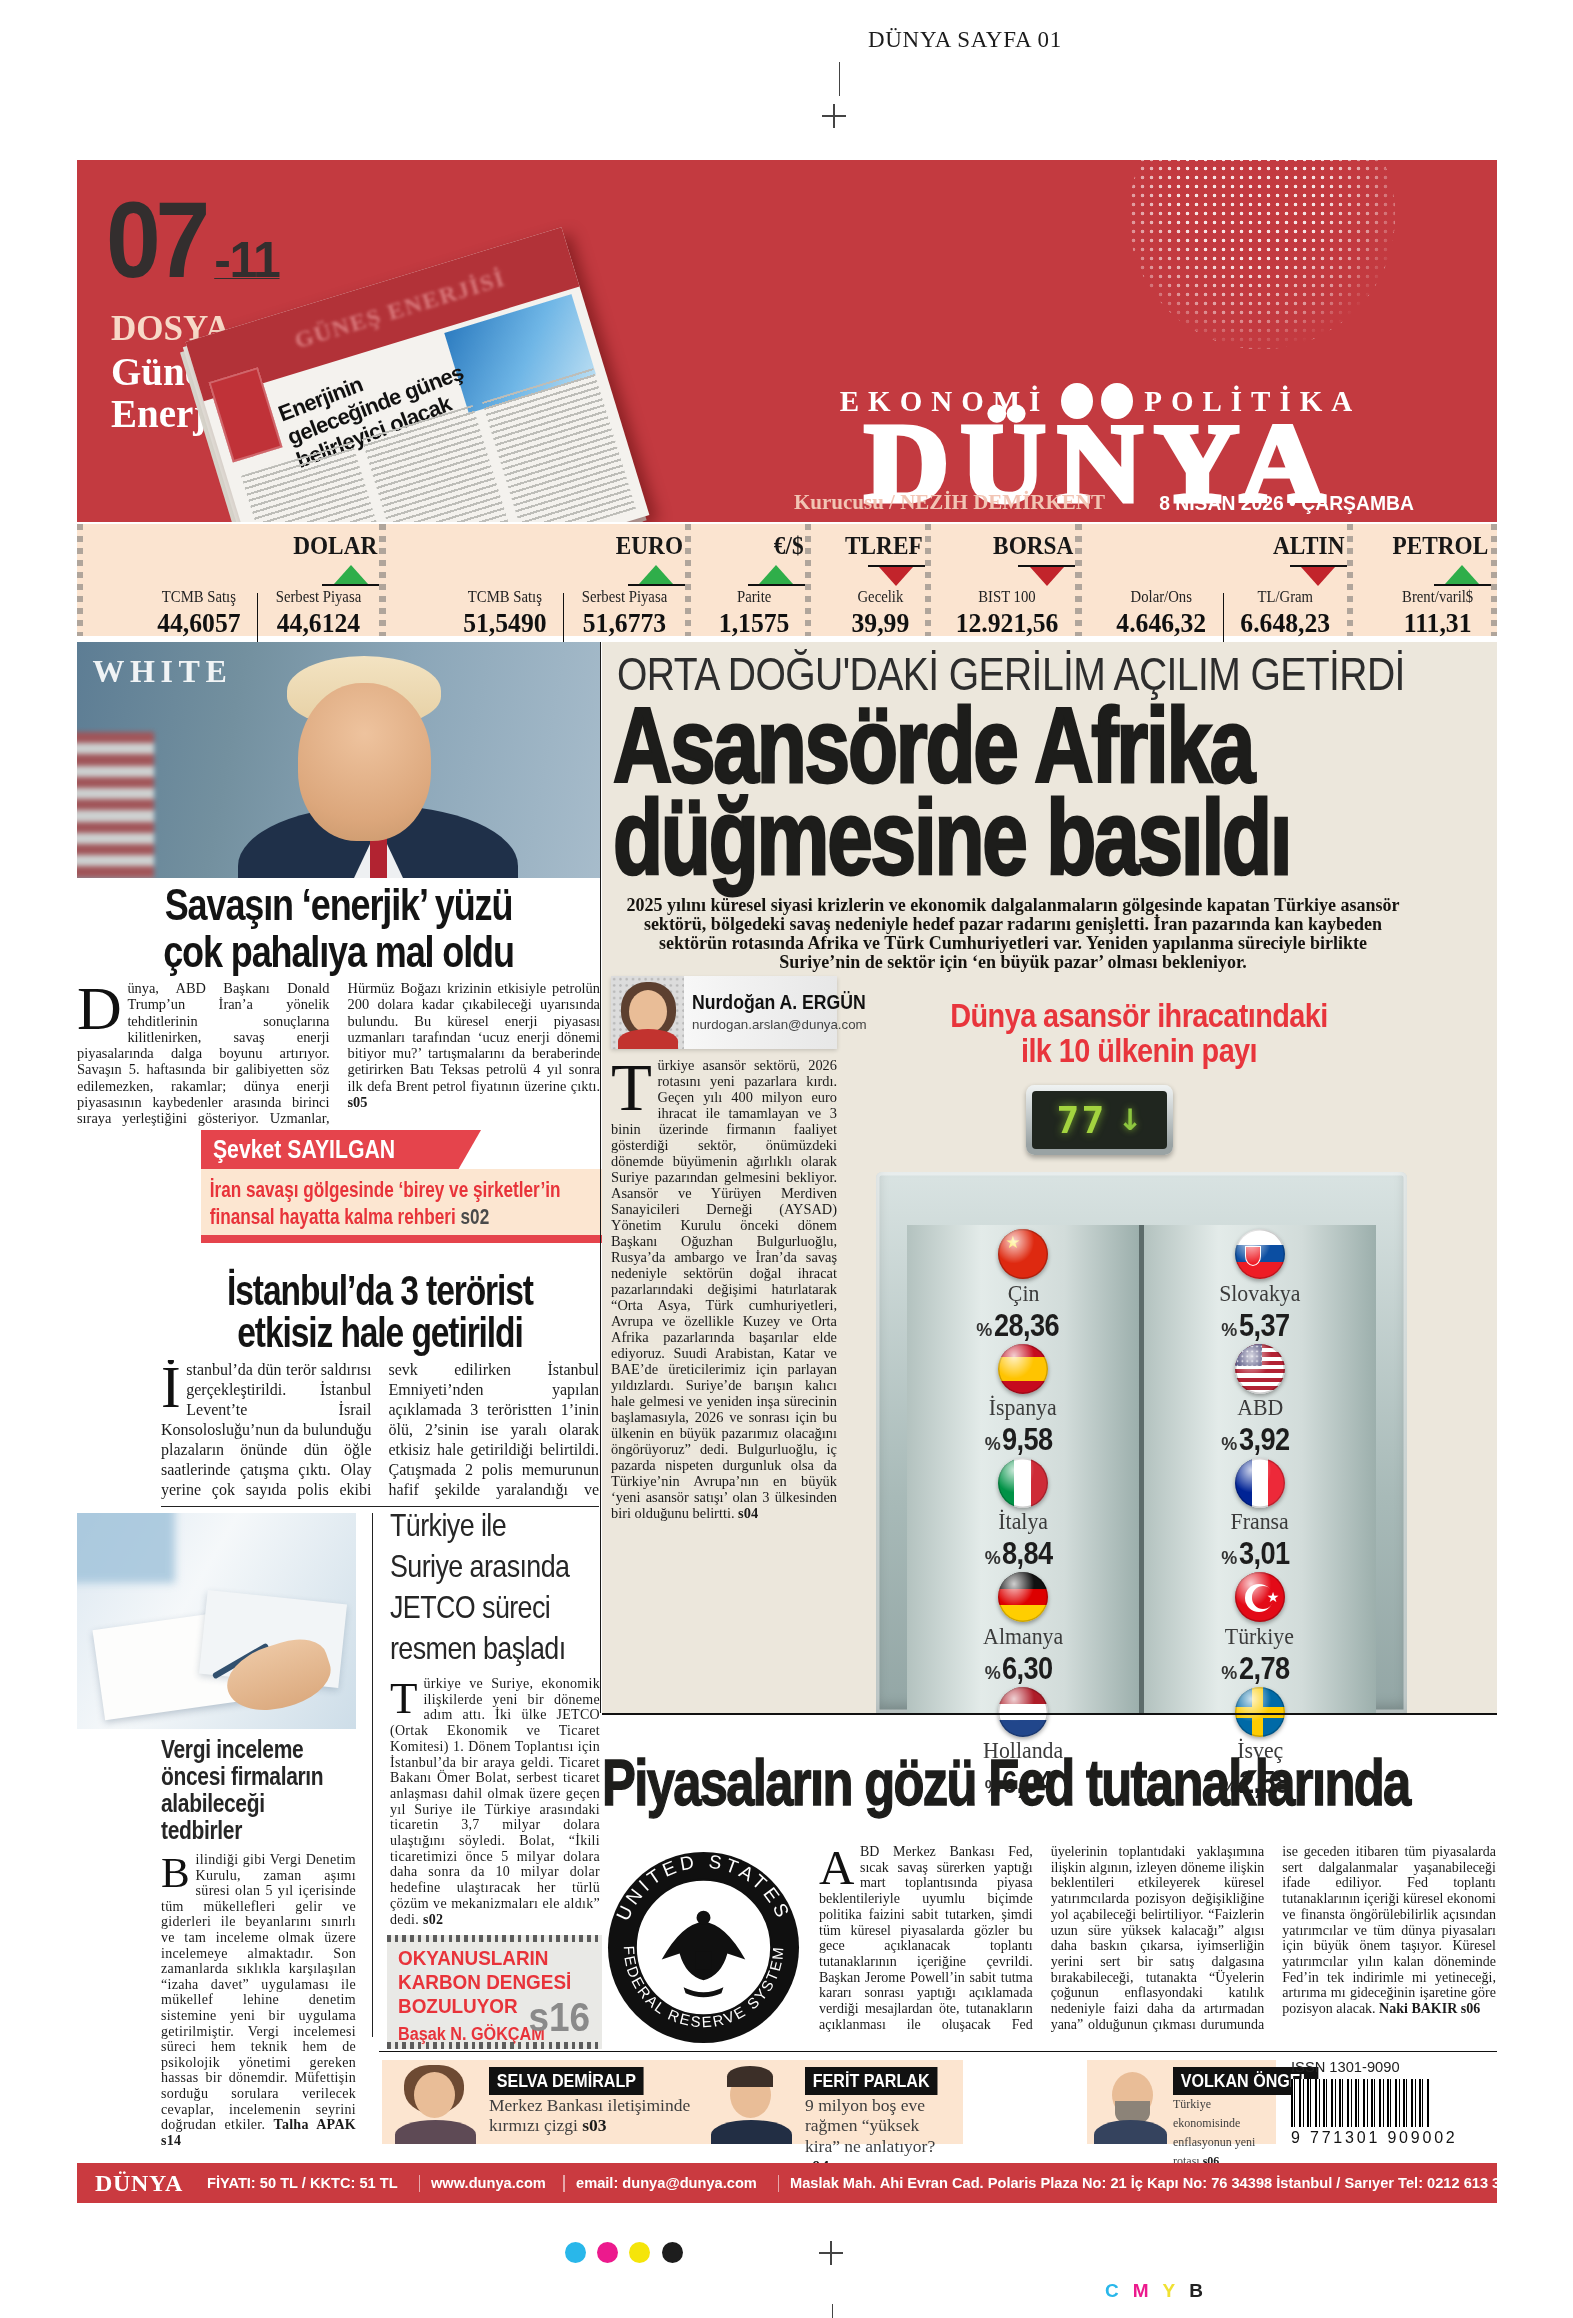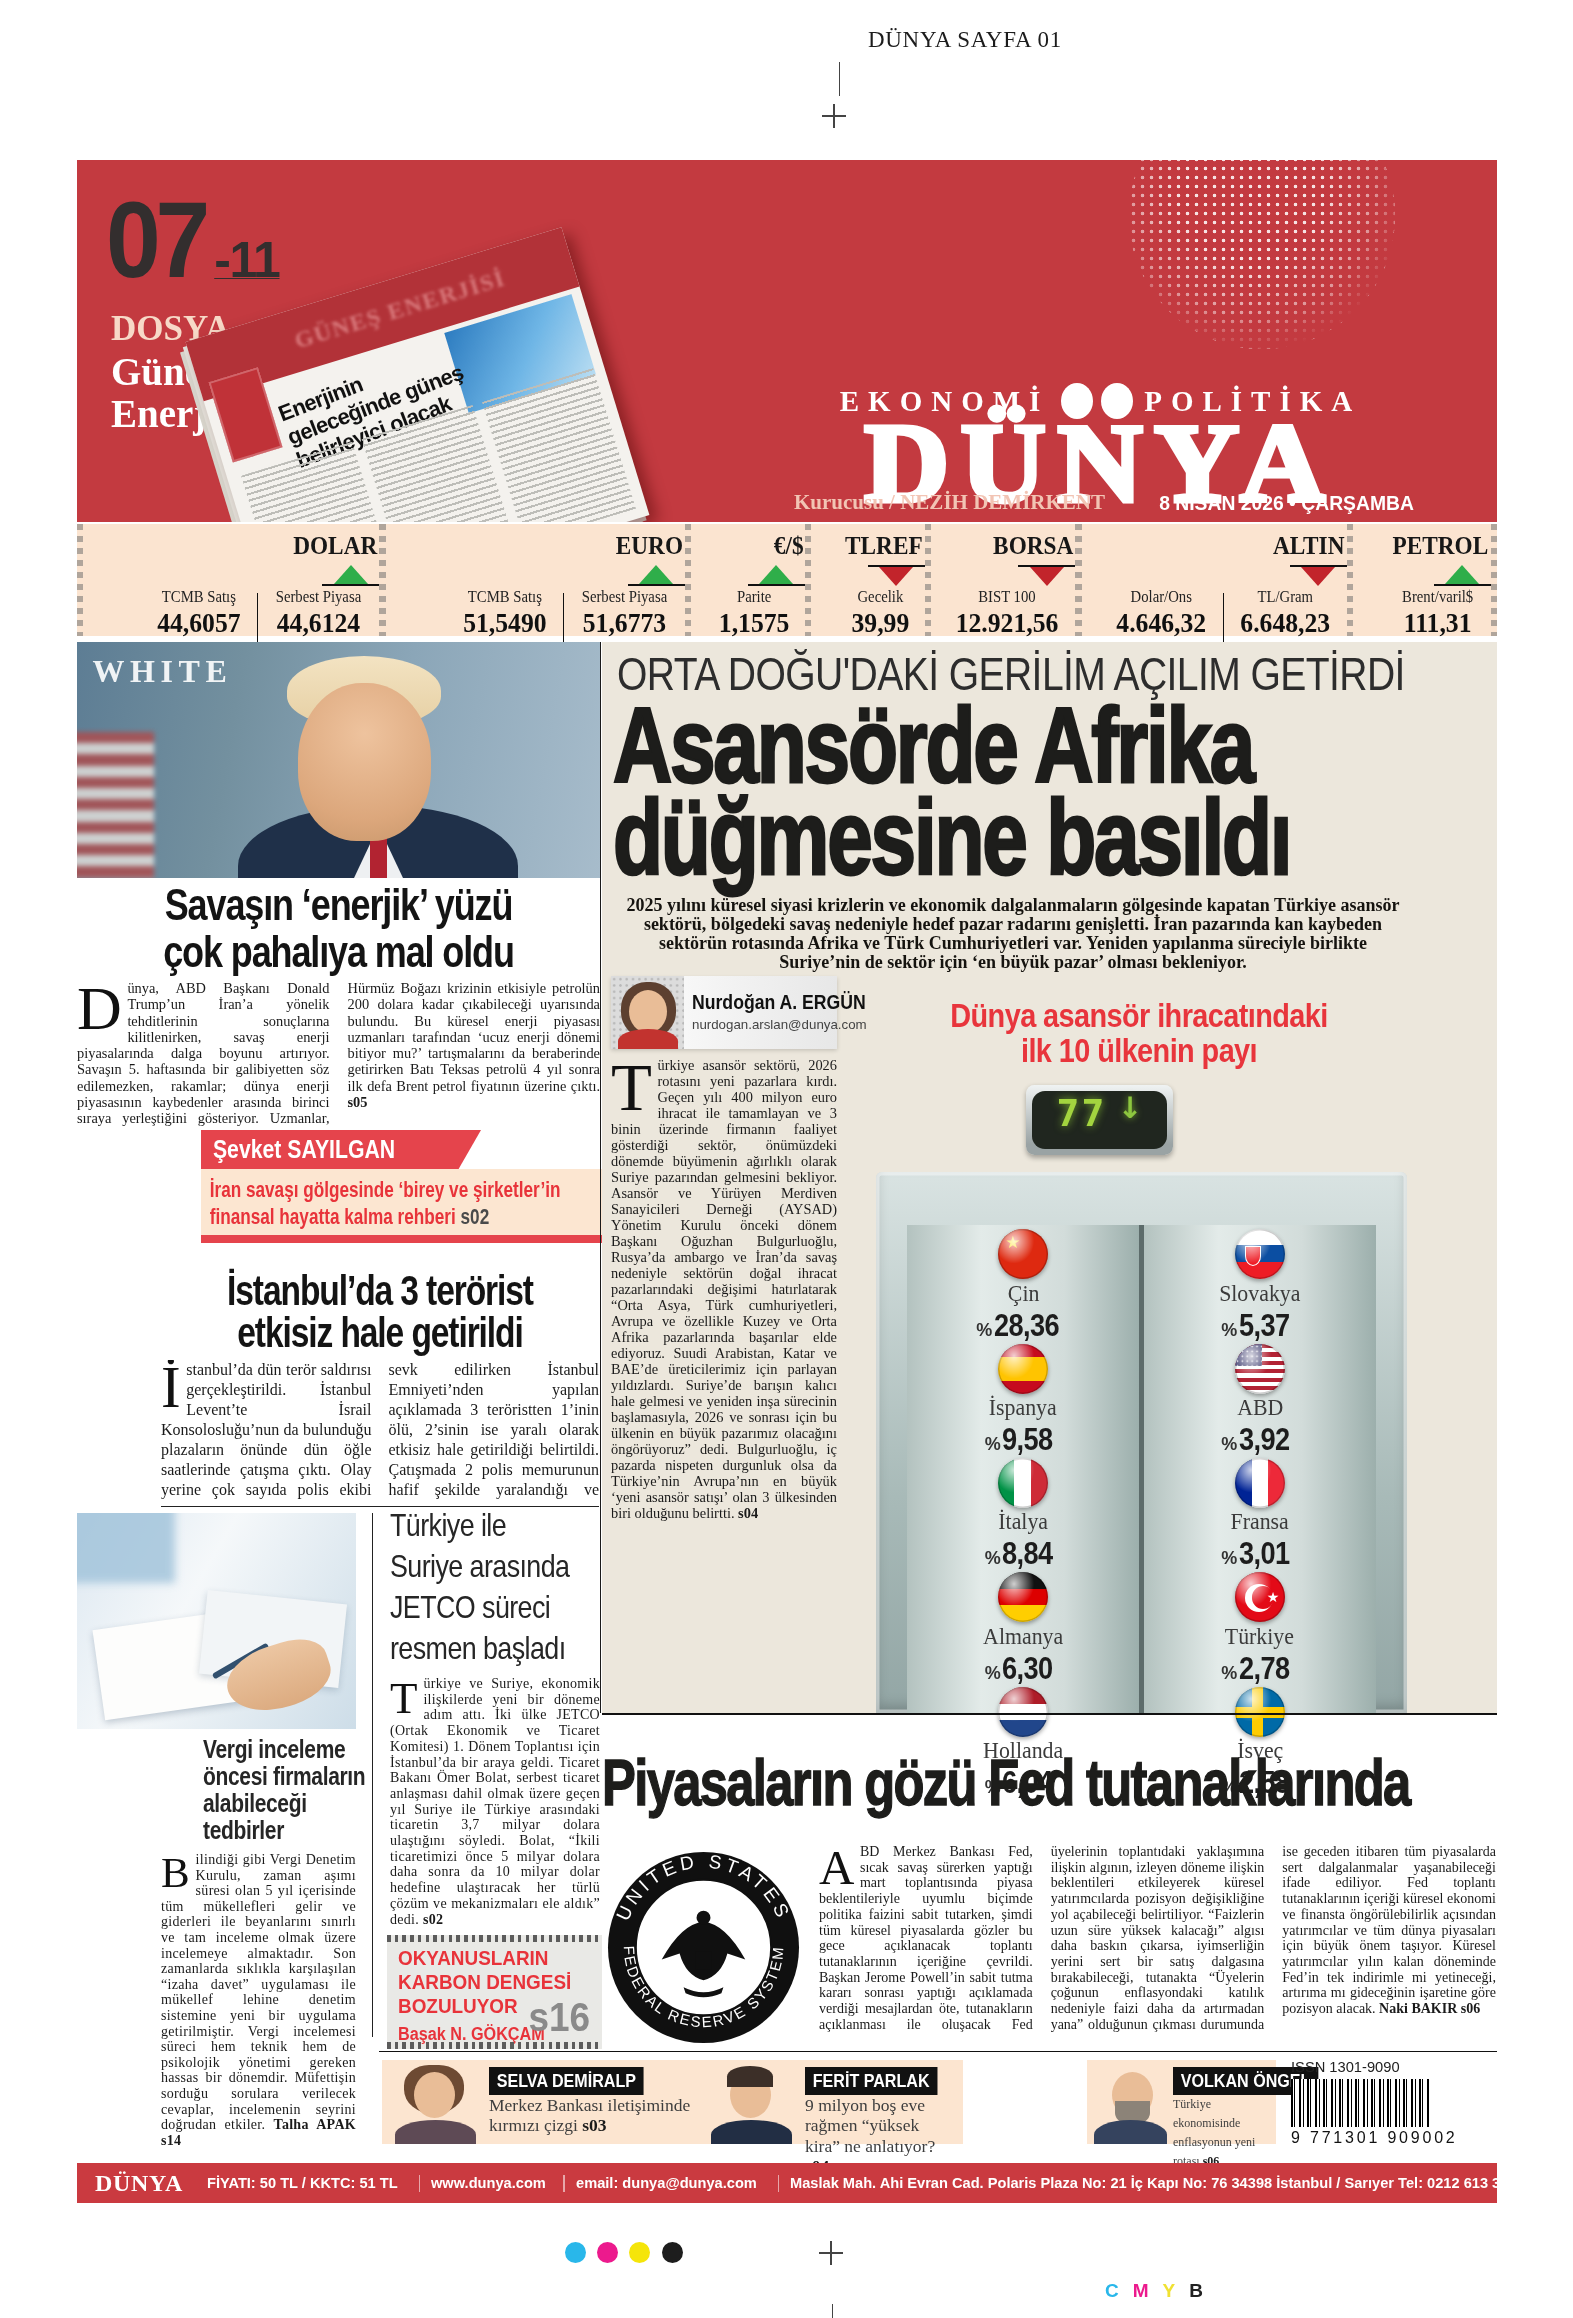--- a/index.html
+++ b/index.html
@@ -111,21 +111,21 @@
      font:400 14px/15.7px "Liberation Serif",serif;text-align:justify;letter-spacing:0.3px;overflow:hidden;}
   .dc-jetco{font-size:45px;}
   .okyanus{left:387px;top:1935px;width:215px;height:114px;background:#e9e9e6;padding:11.2px 9.8px 0 11.2px;box-sizing:border-box;}
   .okyanus:before,.okyanus:after{content:"";position:absolute;left:0;right:0;height:7px;
      background:repeating-linear-gradient(90deg,#5c5c5c 0 3.5px,rgba(0,0,0,0) 3.5px 7.7px);}
   .okyanus:before{top:0;} .okyanus:after{bottom:0;}
   .okyanus .l{font:700 21px/24px "Liberation Sans",sans-serif;color:#e8333a;transform:scaleX(.9);transform-origin:left;white-space:nowrap;}
   .okyanus .auth{margin-top:5.6px;font:700 18px "Liberation Sans",sans-serif;color:#e8333a;transform:scaleX(.9);transform-origin:left;white-space:nowrap;}
   .okyanus .sref{position:absolute;right:8.4px;bottom:8.4px;font:700 41px "Liberation Sans",sans-serif;color:#8a8a8a;transform:scaleX(.9);}
 
-  .h-vergi{left:161px;top:1736px;width:200px;color:#262626;margin-left:42px;}
+  .h-vergi{left:161px;top:1736px;width:200px;color:#262626;}
   .h-vergi div{font:700 25px/27px "Liberation Sans",sans-serif;transform:scaleX(.84);transform-origin:left;white-space:nowrap;letter-spacing:-0.4px;}
   .vergi-body{left:161px;top:1852px;width:195px;height:294px;
      font:400 14px/15.6px "Liberation Serif",serif;text-align:justify;letter-spacing:0.3px;overflow:hidden;}
   .dc-vergi{font-size:43px;}
 
   
   .lead-bg{left:602px;top:642px;width:895px;height:1071px;background:#ece7dc;}
   .vrule-lead{left:600px;top:642px;width:1.4px;height:1071px;background:#1a1a1a;}
   .rule-lead-bottom{left:602px;top:1713px;width:895px;height:2.1px;background:#111;}
   .lead-kicker{left:617px;top:651px;font:400 46px/1 "Liberation Sans",sans-serif;color:#2d2d2d;
@@ -144,21 +144,21 @@
   .byline .em{position:absolute;left:81px;top:41px;font:400 13.3px "Liberation Sans",sans-serif;color:#444;}
   .lead-body{left:611px;top:1057px;width:226px;height:564px;
      font:400 14.4px/16px "Liberation Serif",serif;text-align:justify;overflow:hidden;}
   .dc-lead{font-size:67px;}
 
   
   .ev-title{left:876px;top:998px;width:526px;text-align:center;color:#e8353c;}
   .ev-title div{font:700 34px/35px "Liberation Sans",sans-serif;transform:scaleX(.85);white-space:nowrap;letter-spacing:-0.7px;}
   .ev-ind{left:1026px;top:1085px;width:147px;height:70px;border-radius:8.4px;
      background:linear-gradient(180deg,#f0f3f3,#9aa3a4 85%);box-shadow:0 2.8px 5.6px rgba(0,0,0,.3);padding:6.3px;box-sizing:border-box;}
-  .ev-ind .scr{width:100%;height:100%;background:#20261f;border-radius:13px;display:flex;justify-content:center;gap:11.2px;}
+  .ev-ind .scr{width:100%;height:100%;background:#20261f;border-radius:4px;display:flex;align-items:center;justify-content:center;gap:11.2px;}
   .ev-ind .digits{font:700 38px "DejaVu Sans Mono","Liberation Mono",monospace;color:#a3d43f;letter-spacing:2.1px;text-shadow:0 0 8.4px rgba(140,200,50,.8);}
   .ev-ind .arr{font:700 29.4px "DejaVu Sans",sans-serif;color:#8dc63f;text-shadow:0 0 7px rgba(140,200,50,.8);}
   .ev-frame{left:876px;top:1172px;width:531px;height:541px;border-radius:5.6px 5.6px 0 0;
      background:linear-gradient(180deg,#d9e3e2,#a8bab8 60%,#93a6a5);box-shadow:inset 0 0 0 3.5px rgba(255,255,255,.45), inset 0 -7px 12.6px rgba(0,0,0,.2);}
   .ev-doors{position:absolute;left:31px;right:31px;top:53px;bottom:0;background:#5d6c6b;display:flex;gap:4.2px;}
   .ev-door{flex:1;background:linear-gradient(90deg,#b3c2bf,#e3ebe9 32%,#d2dcda 68%,#9cafac);
      display:flex;flex-direction:column;justify-content:space-evenly;align-items:center;padding:4.2px 0;box-sizing:border-box;}
   .ev-entry{display:flex;flex-direction:column;align-items:center;}
   .ev-name{font:400 23px "Liberation Serif",serif;color:#3b3b3b;transform:scaleX(.95);margin-top:1.4px;white-space:nowrap;}
   .ev-val{display:flex;align-items:baseline;margin-top:0;}

